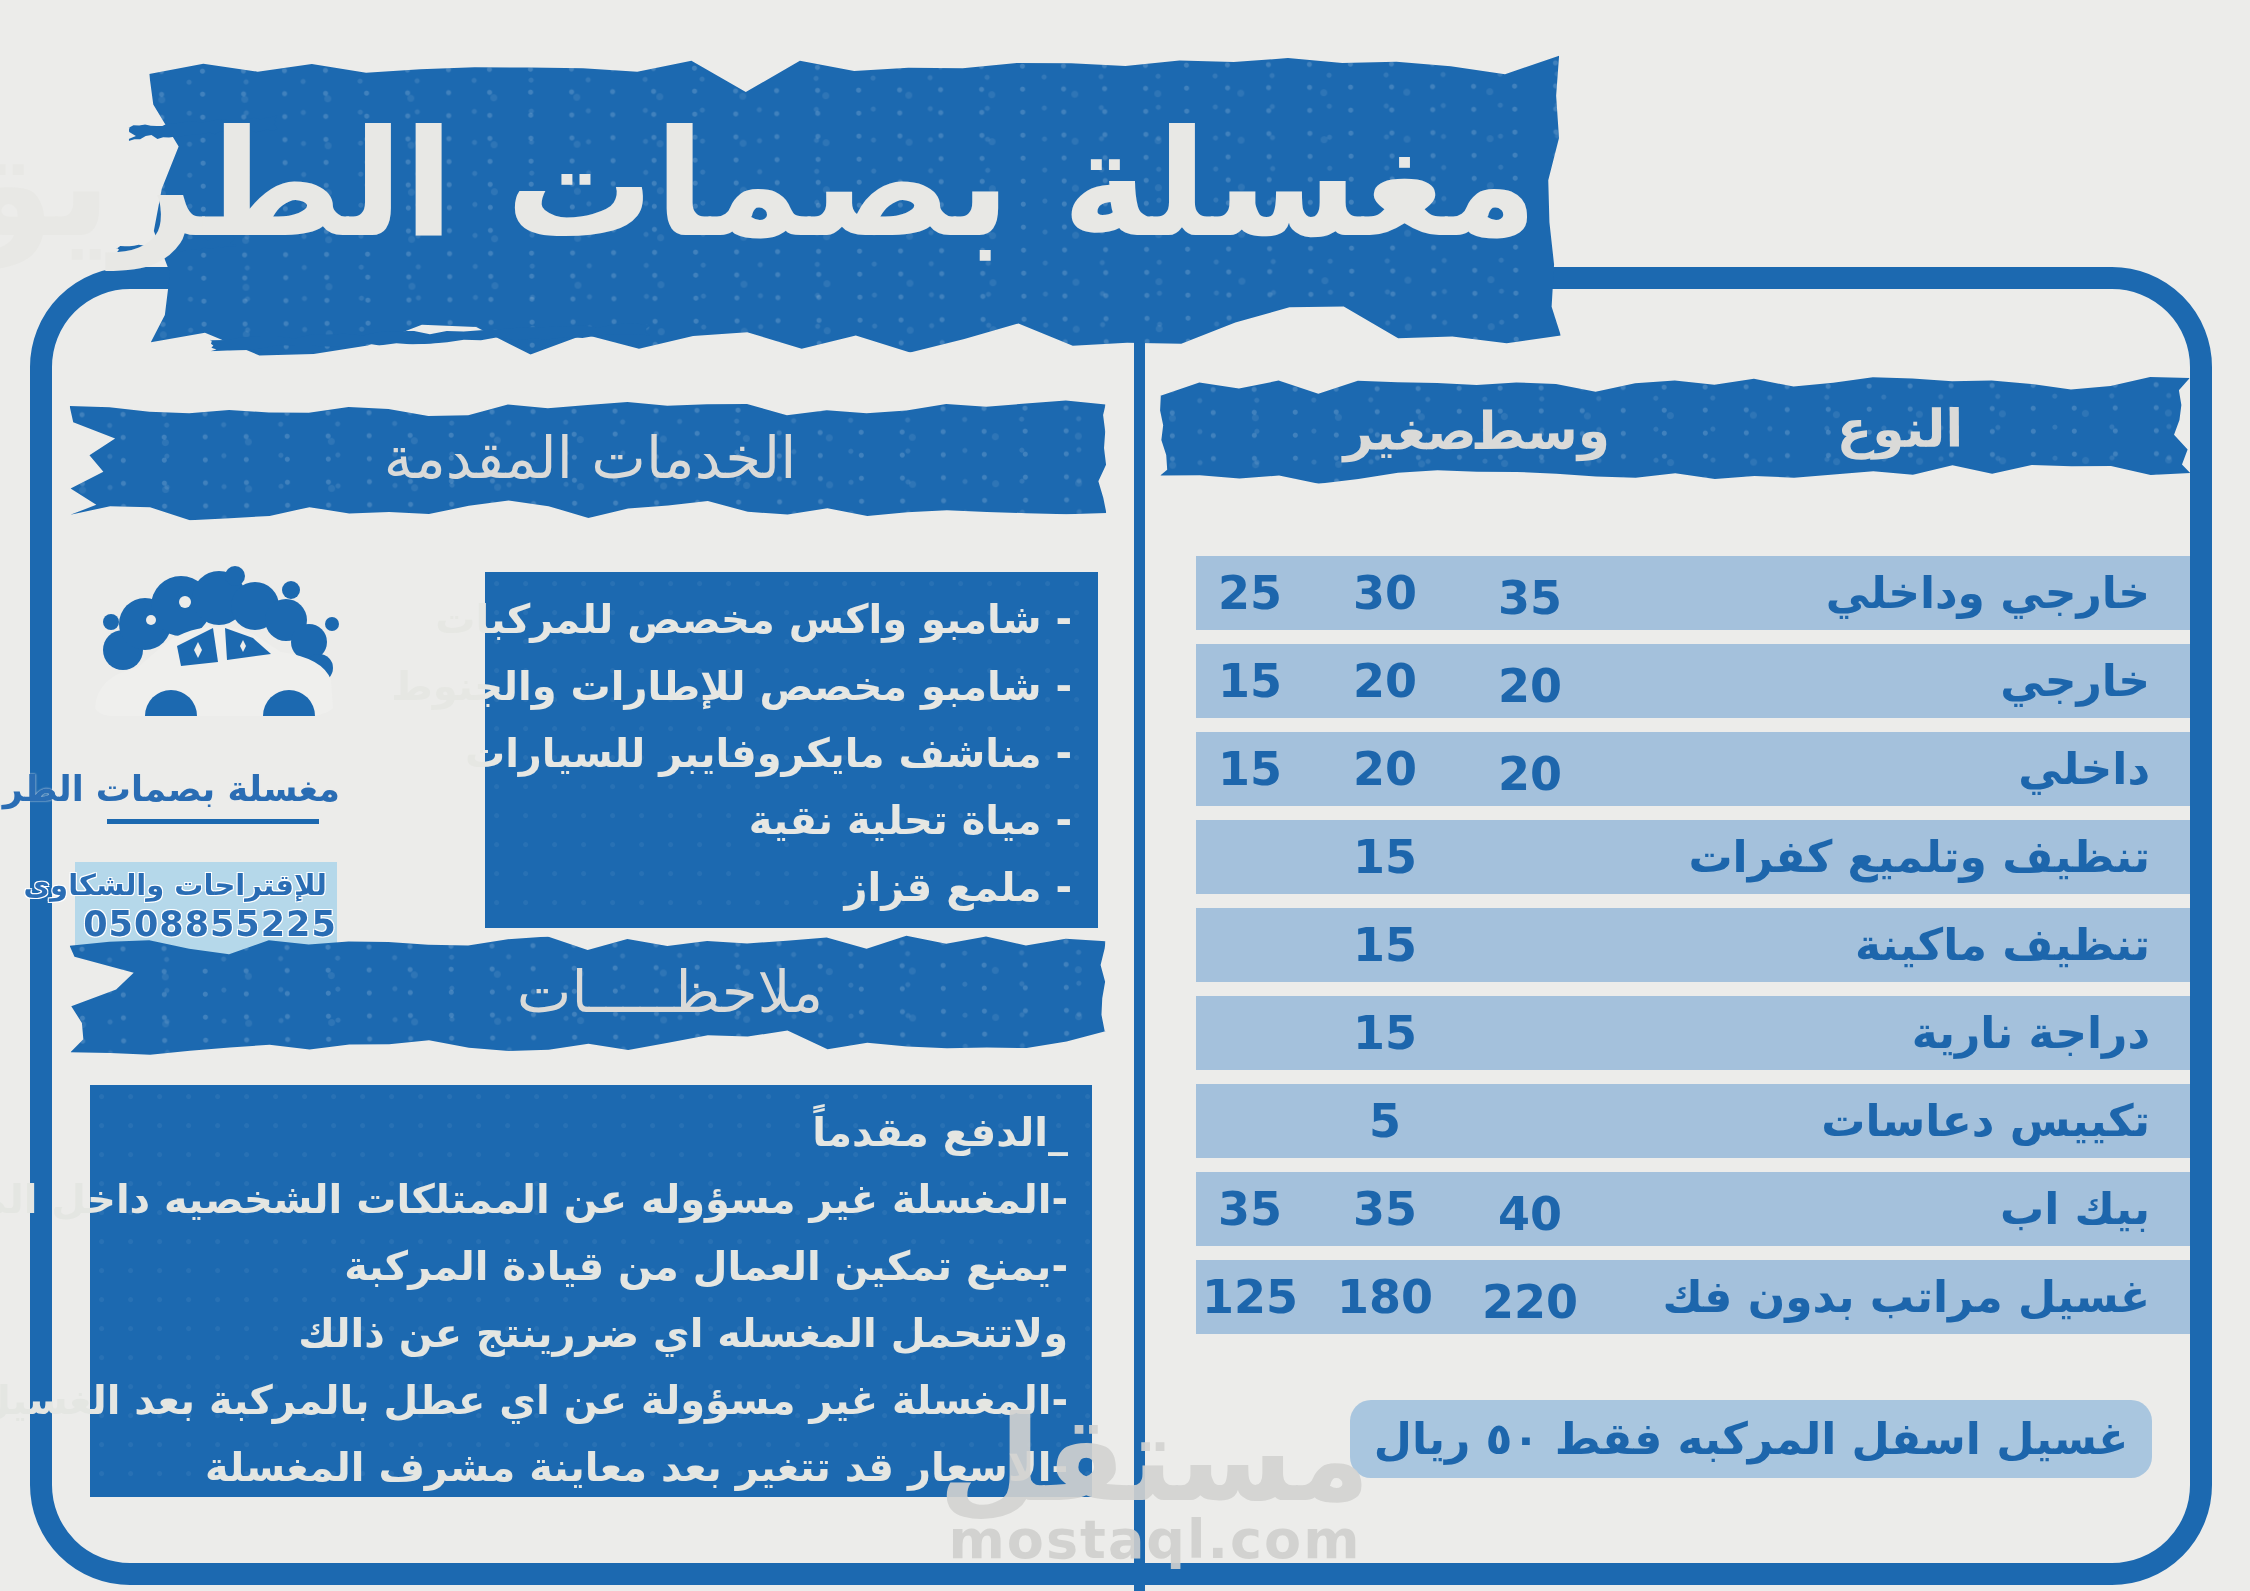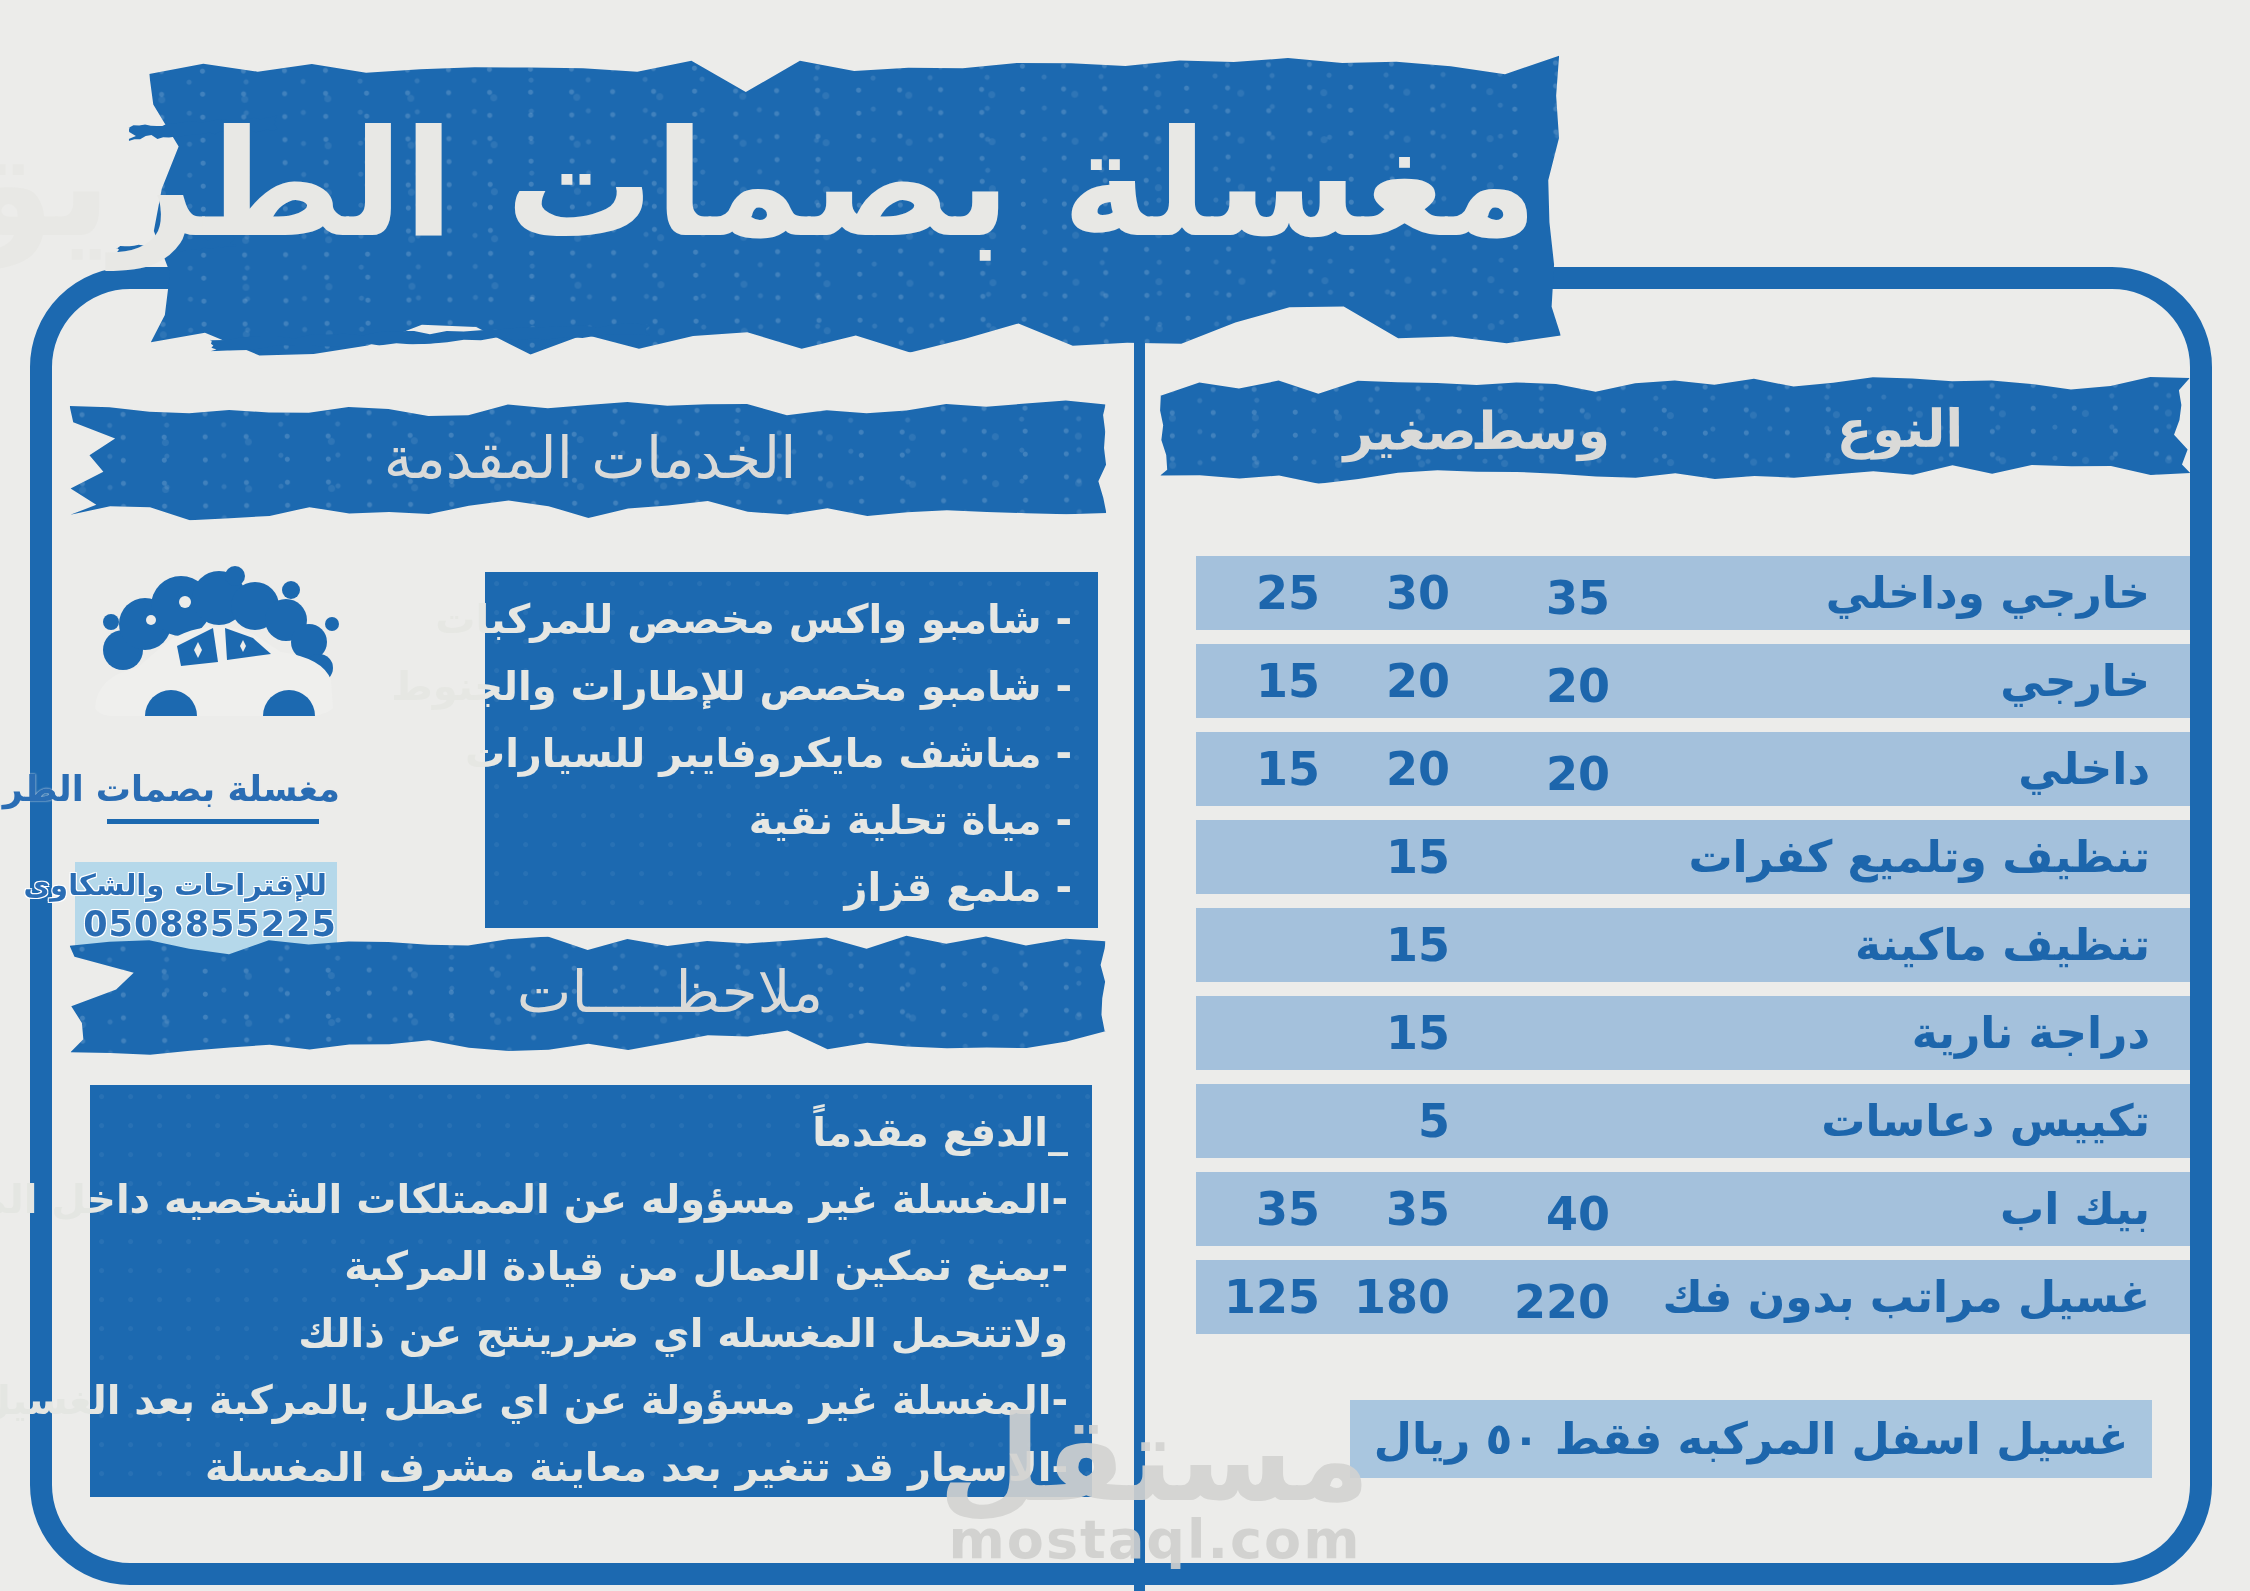--- a/index.html
+++ b/index.html
@@ -46,29 +46,29 @@
   .t-row{
     left:1196px;width:994px;height:74px;background:#A4C1DC;z-index:2;
     display:flex;direction:rtl;overflow:hidden;
   }
   .t-grid{display:flex;direction:rtl;height:100%;}
   .c{flex:none;text-align:center;white-space:nowrap;}
   .c.name{width:580px;text-align:right;padding-right:40px;box-sizing:border-box;}
   .c.lg{width:160px;}
   .c.md{width:130px;}
   .c.sm{width:140px;}
-  .t-row .c{line-height:74px;font-size:46px;font-weight:bold;color:#1D66AC;text-align:right;}
+  .t-row .c{line-height:74px;font-size:46px;font-weight:bold;color:#1D66AC;}
   .t-row .c.name{font-size:44px;}
   .t-row .c.lg{position:relative;top:11px;line-height:63px;}
   .table-hdr .c{line-height:104px;font-size:52px;font-weight:bold;color:#DADAD8;}
   .table-hdr .c.name{text-align:center;padding-right:0;}
   .footer-bar{
     left:1350px;top:1400px;width:802px;height:78px;background:#A9C6DF;z-index:2;
     direction:rtl;text-align:center;line-height:78px;
-    color:#1D66AC;font-size:44px;font-weight:bold;white-space:nowrap;
+    color:#1D66AC;font-size:44px;font-weight:bold;white-space:nowrap;border-radius:21px;
   }
   
   .services-box{
     left:485px;top:572px;width:613px;height:356px;background:#1C69B0;z-index:2;
     direction:rtl;box-sizing:border-box;padding:14px 26px 0 10px;
     background-image:radial-gradient(circle at 40% 40%, rgba(255,255,255,.05) 2px, transparent 3px);
     background-size:29px 29px;
   }
   .svc{color:#E6E7E3;font-size:40px;font-weight:bold;line-height:67px;text-align:right;white-space:nowrap;}
   .notes-box{

